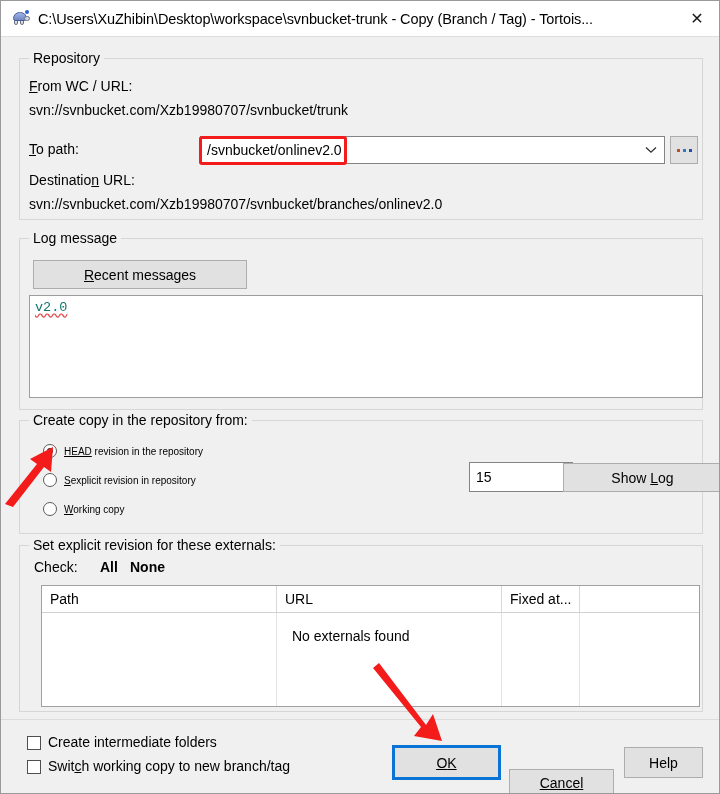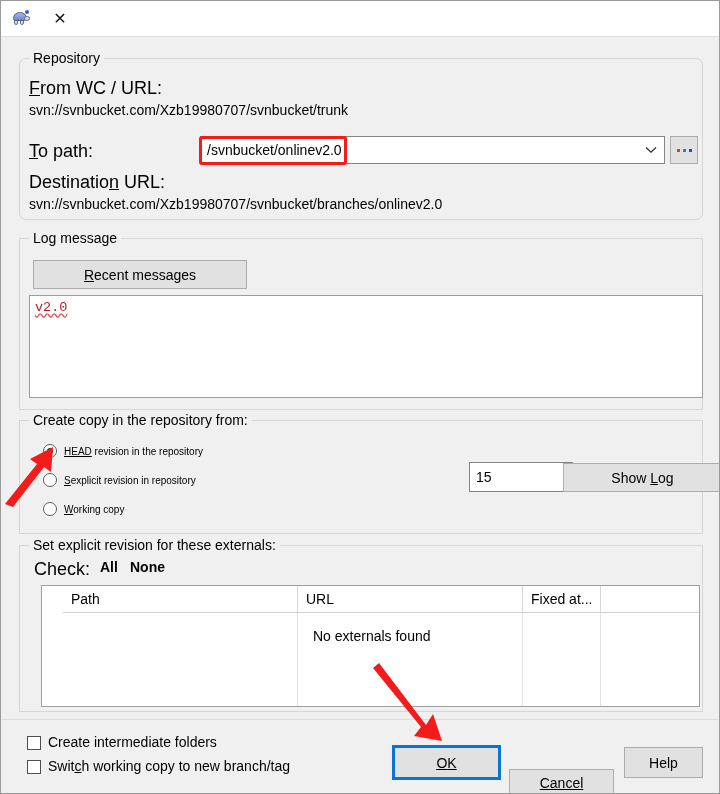--- a/index.html
+++ b/index.html
@@ -78,21 +78,21 @@
     position: absolute;
     top: -9px; left: 9px;
     background: #f0f0f0;
     padding: 0 4px;
     font-size: 14px; color: #000;
     white-space: nowrap;
   }
 
   .lbl {
     position: absolute;
-    font-size: 18px; color: #000;
+    font-size: 14px; color: #000;
     white-space: nowrap;
   }
   .mono-path {
     font-size: 14px; color: #000; white-space: nowrap;
   }
   u.acc { text-decoration: underline; text-underline-offset: 1px; }
 
   
   .combo {
     position: absolute;
@@ -126,21 +126,21 @@
     width: 3px; height: 3px; display: block; border-radius: 0;
   }
 
   .textarea {
     position: absolute;
     background: #fff;
     border: 1px solid #9d9d9d;
     padding: 4px 5px;
     font-family: "Liberation Mono", monospace;
     font-size: 13.5px;
-    color: #b91c1c;
+    color: #0f766e;
     overflow: hidden;
   }
   .spell {
     text-decoration: underline wavy #e04848;
     text-decoration-skip-ink: none;
     text-underline-offset: 2px;
   }
 
   .numinput {
     position: absolute;
@@ -238,24 +238,25 @@
 <div id="app">
 
   <div class="titlebar">
     <div class="tb-icon">
       <div class="leg1"></div>
         <div class="leg2"></div>
       <div class="shell"></div>
         <div class="head"></div>
         <div class="dot"></div>
     </div>
+    <div class="tb-title">C:\Users\XuZhibin\Desktop\workspace\svnbucket-trunk - Copy (Branch / Tag) - Tortois...</div>
     <div class="tb-close">✕</div>
   </div>
 
-  <div class="group" style="left:18px; top:57px; width:684px; height:162px;border-radius:7px;">
+  <div class="group" style="left:18px; top:57px; width:684px; height:162px;">
     <div class="glabel">Repository</div>
   </div>
 
   <div class="lbl" style="left:28px; top:77px;">
     <u class="acc">F</u><span>rom WC / URL:</span>
   </div>
   <div class="mono-path lbl" style="left:28px; top:101px;">svn://svnbucket.com/Xzb19980707/svnbucket/trunk</div>
 
   <div class="lbl" style="left:28px; top:140px;">
     <u class="acc">T</u><span>o path:</span>
@@ -319,21 +320,21 @@
   </div>
 
   <div class="group" style="left:18px; top:544px; width:684px; height:167px;">
     <div class="glabel">Set explicit revision for these externals:</div>
   </div>
 
   <div class="lbl" style="left:33px; top:558px;">Check:</div>
   <div class="linkish" style="left:99px; top:558px;">All</div>
   <div class="linkish" style="left:129px; top:558px;">None</div>
 
-  <div class="listview" style="left:40px; top:584px; width:659px; height:122px;padding-left:21px;">
+  <div class="listview" style="left:40px; top:584px; width:659px; height:122px;">
     <div class="lv-header">
       <div class="col" style="width:235px;">Path</div>
       <div class="col" style="width:225px;">URL</div>
       <div class="col" style="width:78px;">Fixed at...</div>
       <div class="col" style="flex:1 1 auto;"></div>
     </div>
     <div class="lv-body">
       <div class="colline" style="width:235px;"></div>
       <div class="colline" style="width:225px;"></div>
       <div class="colline" style="width:78px;"></div>

